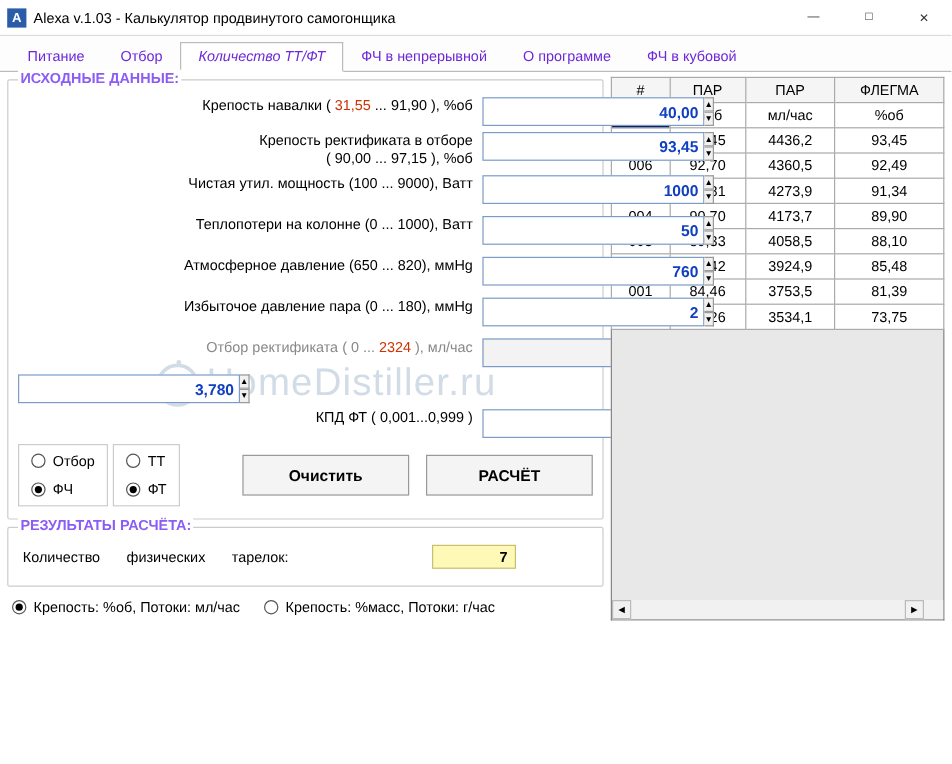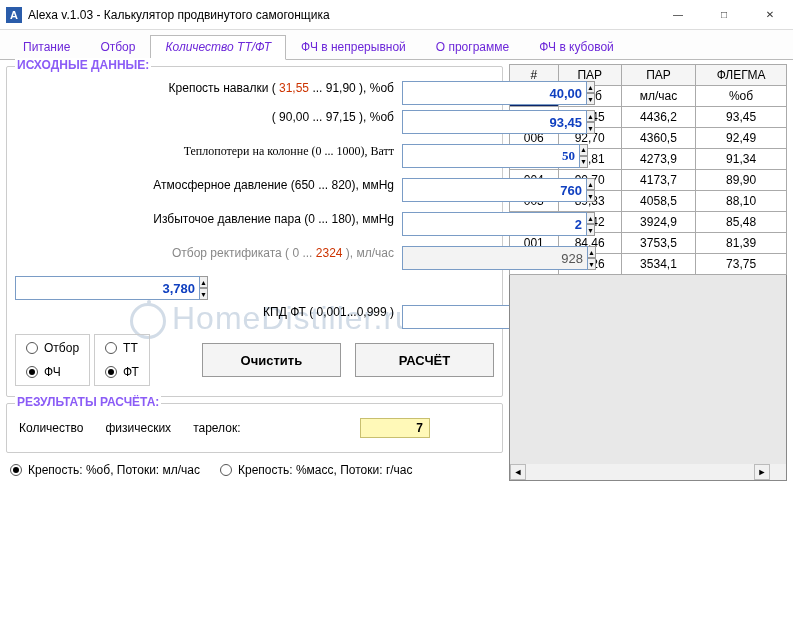--- a/index.html
+++ b/index.html
@@ -295,33 +295,44 @@
           <input class="spin-input" value="40,00" style="">
           <div class="spin-btns">
               <div class="spin-btn">▲</div>
               <div class="spin-btn">▼</div>
             </div>
         </div>
       </div>
 
       <div class="row">
         <div class="lbl">
+          <div>Крепость ректификата в отборе</div>
           <div>(        90,00   ... 97,15 ), %об</div>
         </div>
         <div class="spin-wrap">
           <input class="spin-input" value="93,45" style="">
           <div class="spin-btns">
               <div class="spin-btn">▲</div>
               <div class="spin-btn">▼</div>
             </div>
         </div>
       </div>
 
-
-      <div class="row" style="margin-top:10px;font-family:Liberation Serif, serif;">
+      <div class="row" style="margin-top:6px;">
+        <div class="lbl">Чистая утил. мощность (100 ... 9000), Ватт</div>
+        <div class="spin-wrap">
+          <input class="spin-input" value="1000" style="">
+          <div class="spin-btns">
+              <div class="spin-btn">▲</div>
+              <div class="spin-btn">▼</div>
+            </div>
+        </div>
+      </div>
+
+      <div class="row" style="margin-top:10px;">
         <div class="lbl">Теплопотери на колонне (0 ... 1000), Ватт</div>
         <div class="spin-wrap">
           <input class="spin-input" value="50" style="">
           <div class="spin-btns">
               <div class="spin-btn">▲</div>
               <div class="spin-btn">▼</div>
             </div>
         </div>
       </div>
 

